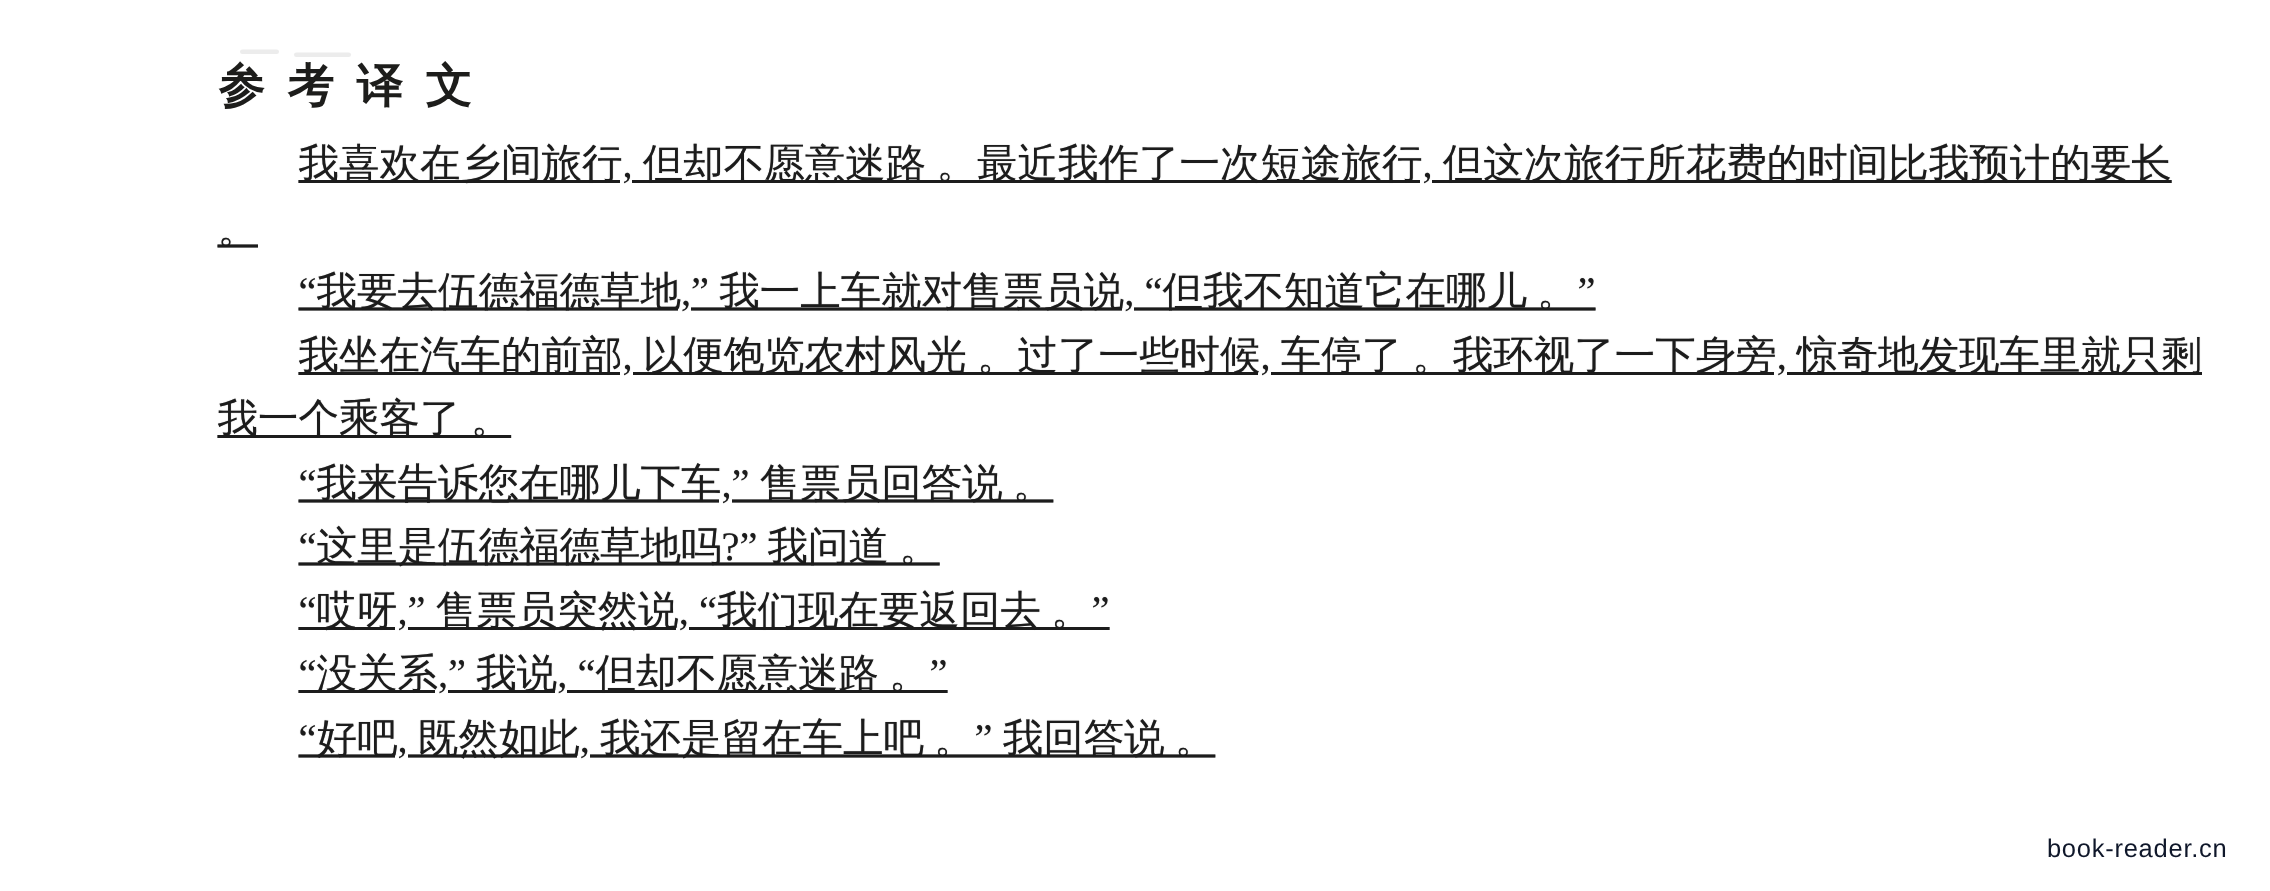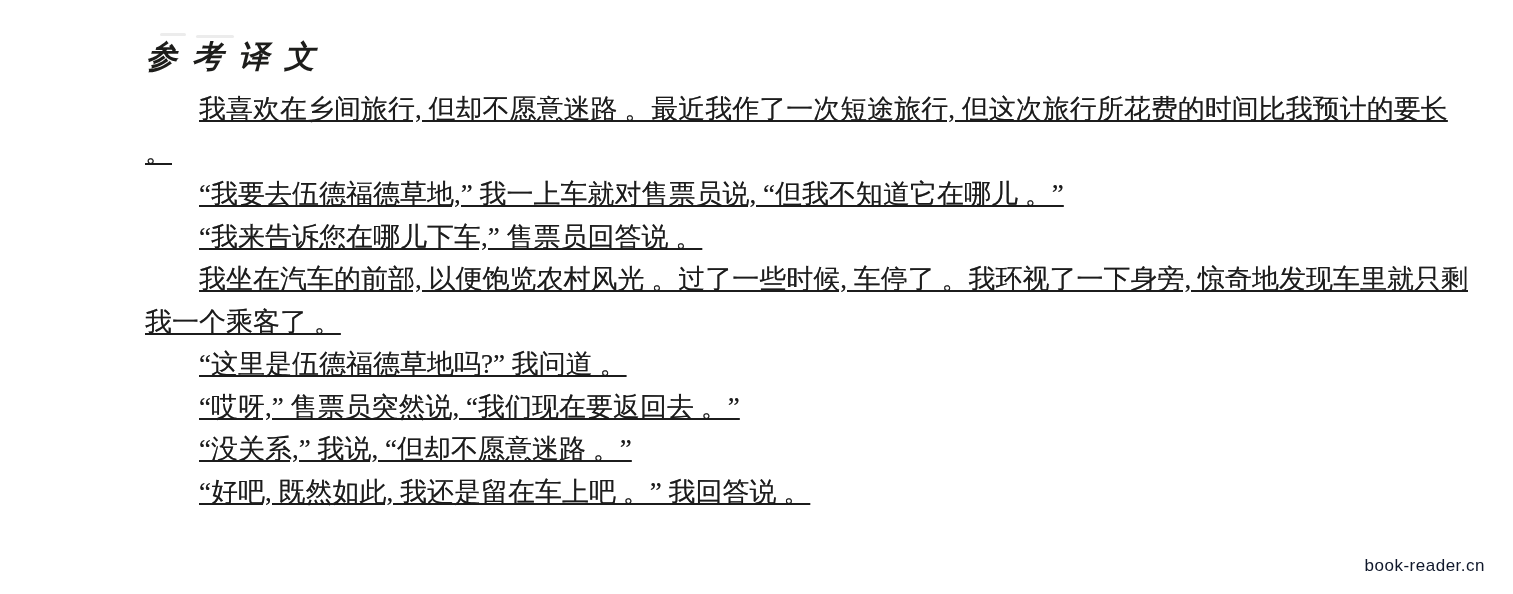--- a/index.html
+++ b/index.html
@@ -18,21 +18,20 @@
     width: 1513px;
     height: 594px;
     background: #ffffff;
   }
   .section-title {
     position: absolute;
     left: 146px;
     top: 36px;
     font-size: 31px;
     font-weight: 700;
-    font-style: italic;
     letter-spacing: 15px;
     color: #1d1d1b;
     margin: 0;
     white-space: nowrap;
   }
   .translation-text {
     position: absolute;
     left: 145px;
     top: 88px;
     width: 1335px;
@@ -73,22 +72,22 @@
 <div class="page">
 
   <div class="scan-artifact artifact-1"></div>
   <div class="scan-artifact artifact-2"></div>
 
   <h1 class="section-title">参考译文</h1>
 
   <div class="translation-text">
     <p>我喜欢在乡间旅行, 但却不愿意迷路 。最近我作了一次短途旅行, 但这次旅行所花费的时间比我预计的要长 。</p>
     <p>“我要去伍德福德草地,” 我一上车就对售票员说, “但我不知道它在哪儿 。”</p>
+    <p>我坐在汽车的前部, 以便饱览农村风光 。过了一些时候, 车停了 。我环视了一下身旁, 惊奇地发现车里就只剩我一个乘客了 。</p>
     <p>“我来告诉您在哪儿下车,” 售票员回答说 。</p>
-    <p>我坐在汽车的前部, 以便饱览农村风光 。过了一些时候, 车停了 。我环视了一下身旁, 惊奇地发现车里就只剩我一个乘客了 。</p>
     <p>“这里是伍德福德草地吗?” 我问道 。</p>
     <p>“哎呀,” 售票员突然说, “我们现在要返回去 。”</p>
     <p>“没关系,” 我说, “但却不愿意迷路 。”</p>
     <p>“好吧, 既然如此, 我还是留在车上吧 。” 我回答说 。</p>
   </div>
 
   <p class="watermark">book-reader.cn</p>
 
 </div>
 

